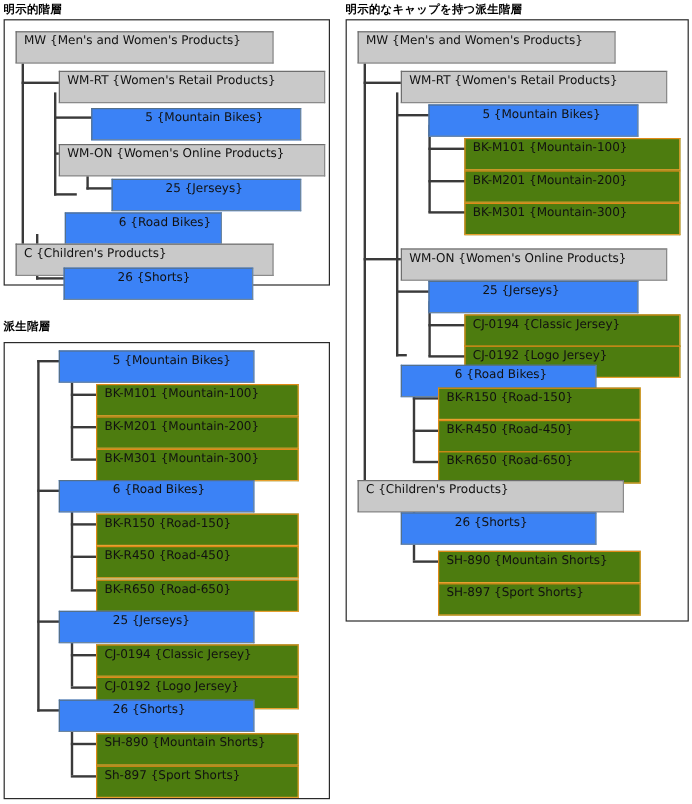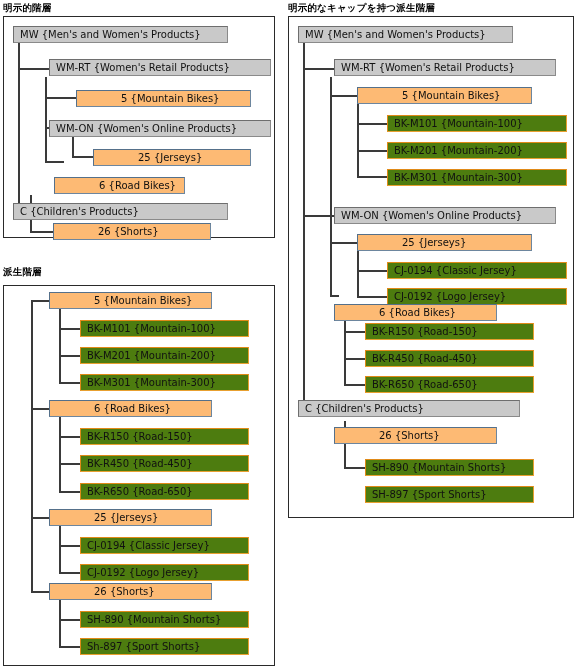--- a/index.html
+++ b/index.html
@@ -24,37 +24,37 @@
   }
   .panel {
     position: absolute;
     border: 1px solid #2a2a2a;
     background: #ffffff;
     box-sizing: border-box;
   }
   .node {
     position: absolute;
     box-sizing: border-box;
-    height: 17px;
+    height: 27px;
     line-height: 15px;
     font-size: 10px;
     color: #111111;
     padding-left: 6px;
     white-space: nowrap;
     overflow: hidden;
     z-index: 3;
   }
   .node.gray {
     background: #c9c9c9;
     border: 1px solid #6e6e6e;
     border-right-color: #8a8a8a;
     border-bottom-color: #8a8a8a;
   }
   .node.blue {
-    background: #fdba74;
+    background: #3b82f6;
     border: 1px solid #55708a;
     border-right-color: #6d869e;
     border-bottom-color: #6d869e;
     padding-left: 44px;
   }
   .node.orange {
     background: #4d7c0f;
     border: 1px solid #e08a18;
     border-right-color: #e8a030;
     border-bottom-color: #e8a030;

